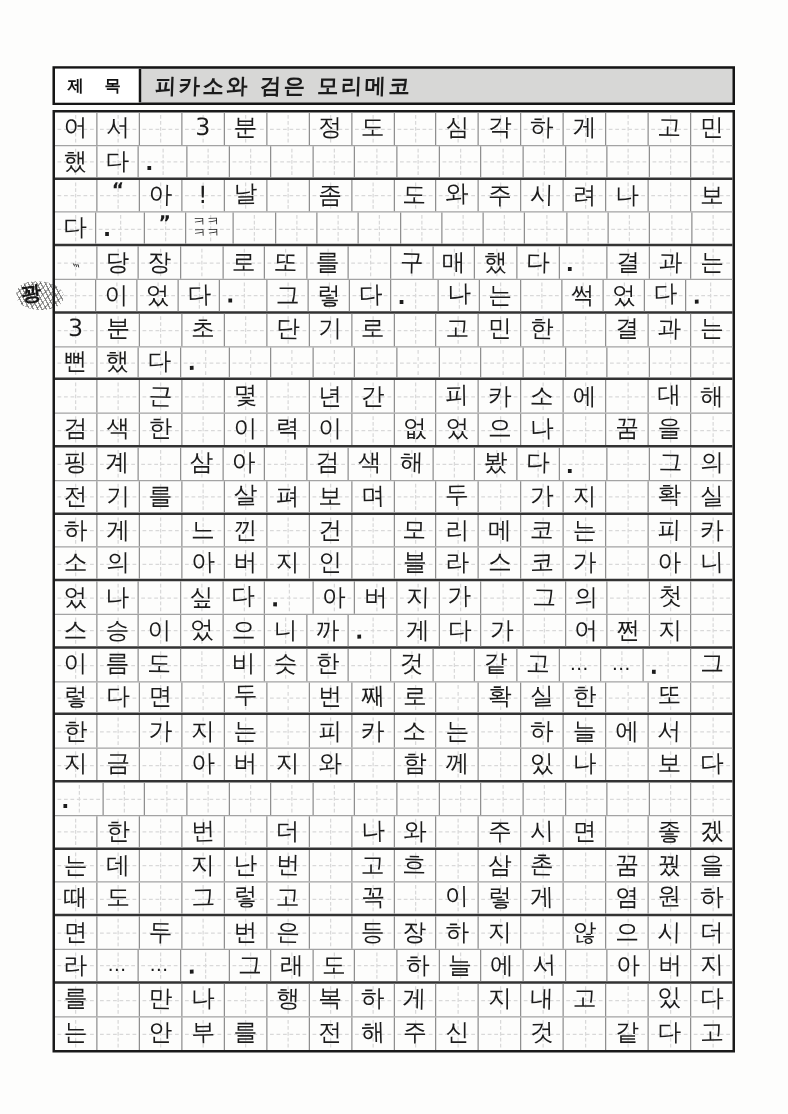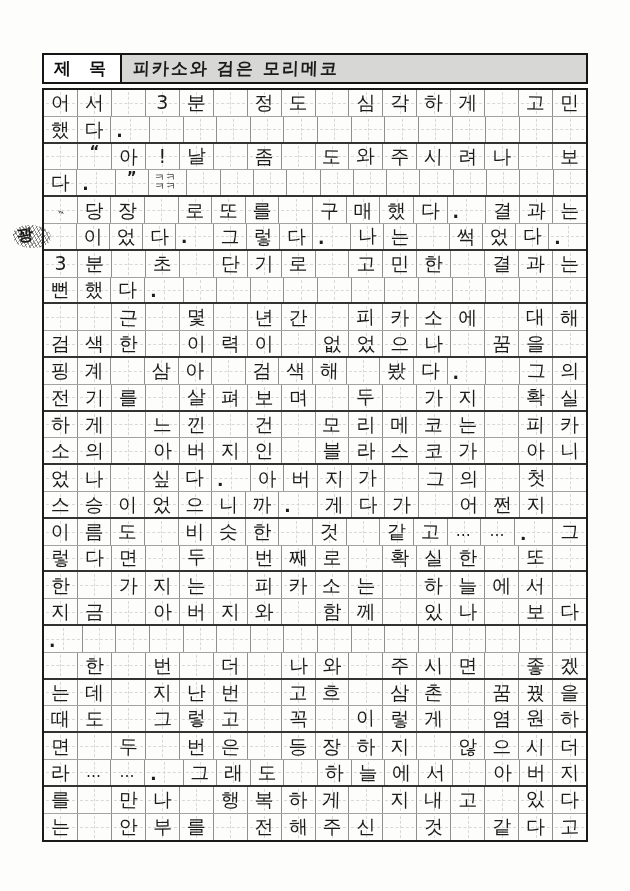--- a/index.html
+++ b/index.html
@@ -12,21 +12,21 @@
 
   
   .title-bar{
     position:absolute;left:42px;top:53px;width:546px;height:31px;
     background:#d7d7d6;border:2px solid #151515;box-sizing:border-box;
     display:flex;align-items:stretch;
   }
   .title-label{
     background:#ffffff;border-right:2px solid #151515;
     display:flex;align-items:center;padding:0 8px 0 10px;
-    font-weight:bold;font-size:17px;letter-spacing:6px;color:#111;
+    font-weight:bold;font-size:13px;letter-spacing:6px;color:#111;
     white-space:nowrap;
   }
   .title-text{
     display:flex;align-items:center;padding-left:11px;
     font-size:17px;font-weight:600;letter-spacing:2px;color:#1b1b1b;
     transform:skewX(-2deg);
   }
 
   
   .grid{

